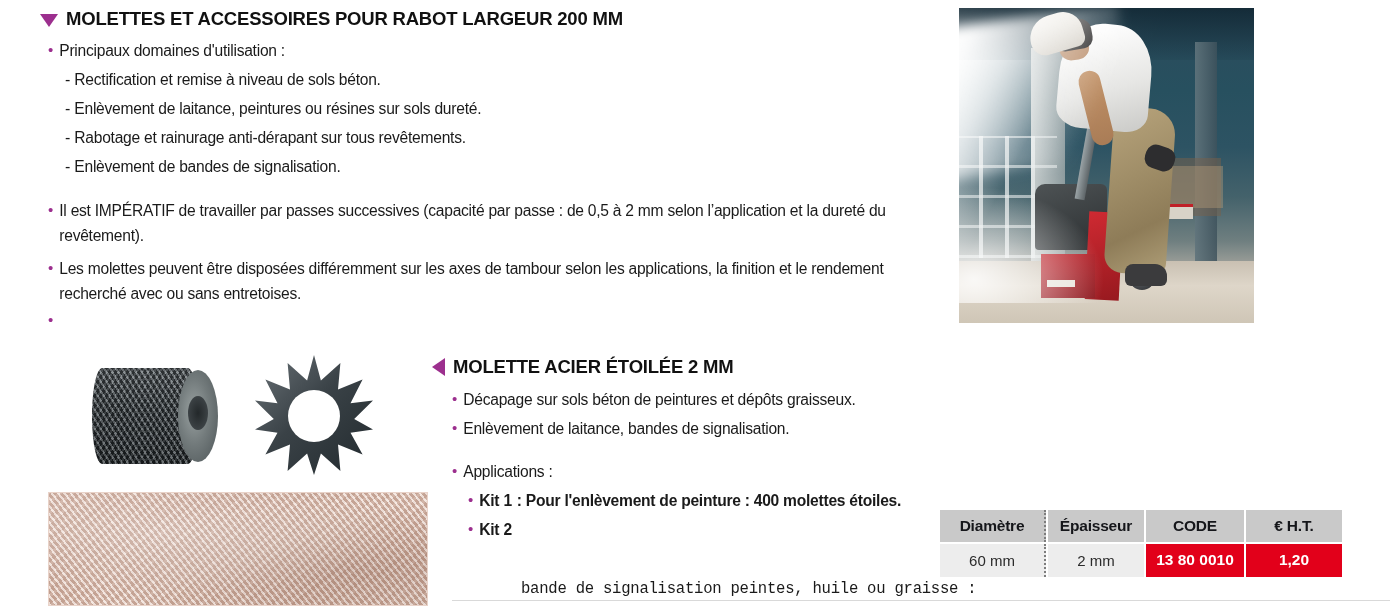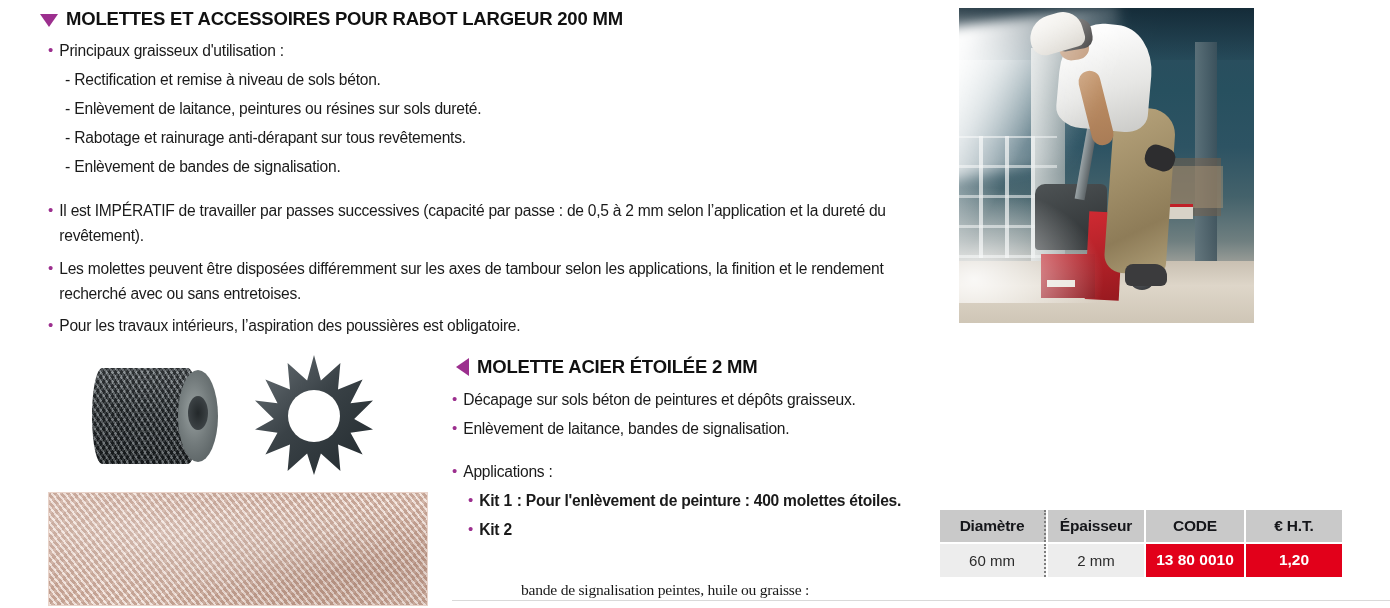--- a/index.html
+++ b/index.html
@@ -13,21 +13,21 @@
     position: relative;
     overflow: hidden;
     font-family: "Liberation Sans", sans-serif;
     color: #1a1a1a;
   }
 
   
   .txt {
     position: absolute;
     white-space: nowrap;
-    font-family: Liberation Serif, serif;
+    font-family: Liberation Mono, monospace;
     letter-spacing: -0.3px;
     margin-top: 31px;
   }
 
   
   .sec-head {
     position: absolute;
     display: flex;
     align-items: center;
     gap: 8px;
@@ -324,21 +324,21 @@
 </head>
 <body>
 
 <div class="sec-head" style="left:40px; top:8px;">
   <span class="tri-down"></span>
   <span>MOLETTES ET ACCESSOIRES POUR RABOT LARGEUR 200 MM</span>
 </div>
 
 <div class="bullet-row" style="left:48px; top:38px;">
   <span class="bdot">•</span>
-  <span class="btext">Principaux graisseux d'utilisation :</span>
+  <span class="btext">Principaux domaines d'utilisation :</span>
 </div>
 
 <div class="bullet-row" style="left:65px; top:67px;">
   <span class="bdash">-</span>
   <span class="btext">Rectification et remise à niveau de sols béton.</span>
 </div>
 <div class="bullet-row" style="left:65px; top:96px;">
   <span class="bdash">-</span>
   <span class="btext">Enlèvement de laitance, peintures ou résines sur sols dureté.</span>
 </div>
@@ -354,21 +354,20 @@
 <div class="bullet-row wrap" style="left:48px; top:198px; width:838px;">
   <span class="bdot">•</span>
   <span class="btext">Il est IMPÉRATIF de travailler par passes successives (capacité par passe : de 0,5 à 2 mm selon l’application et la dureté du revêtement).</span>
 </div>
 <div class="bullet-row wrap" style="left:48px; top:256px; width:842px;">
   <span class="bdot">•</span>
   <span class="btext">Les molettes peuvent être disposées différemment sur les axes de tambour selon les applications, la finition et le rendement recherché avec ou sans entretoises.</span>
 </div>
 <div class="bullet-row wrap" style="left:48px; top:313px; width:842px;">
   <span class="bdot">•</span>
-  <span class="btext">Pour les travaux intérieurs, l’aspiration des poussières est obligatoire.</span>
 </div>
 
 <div class="photo-worker">
   <div class="pw-sky"></div>
   <div class="pw-ceiling"></div>
   <div class="pw-col c2"></div>
   <div class="pw-window w1"></div>
   <div class="pw-window w2"></div>
   <div class="pw-sign"></div>
   <div class="pw-col c1"></div>
@@ -413,21 +412,21 @@
         L36.0,35.4 L33.6,9.0 L53.1,26.6 Z"></path>
       <circle cx="60" cy="62" r="26" fill="#ffffff"></circle>
     </svg>
   </div>
 </div>
 
 <div class="photo-floor">
   <div class="floor-shade"></div>
 </div>
 
-<div class="sec-head" style="left:456px; top:356px;">
+<div class="sec-head" style="left:432px; top:356px;">
   <span class="tri-left"></span>
   <span>MOLETTE ACIER ÉTOILÉE 2 MM</span>
 </div>
 
 <div class="bullet-row" style="left:452px; top:387px;">
   <span class="bdot">•</span>
   <span class="btext">Décapage sur sols béton de peintures et dépôts graisseux.</span>
 </div>
 <div class="bullet-row" style="left:452px; top:416px;">
   <span class="bdot">•</span>

